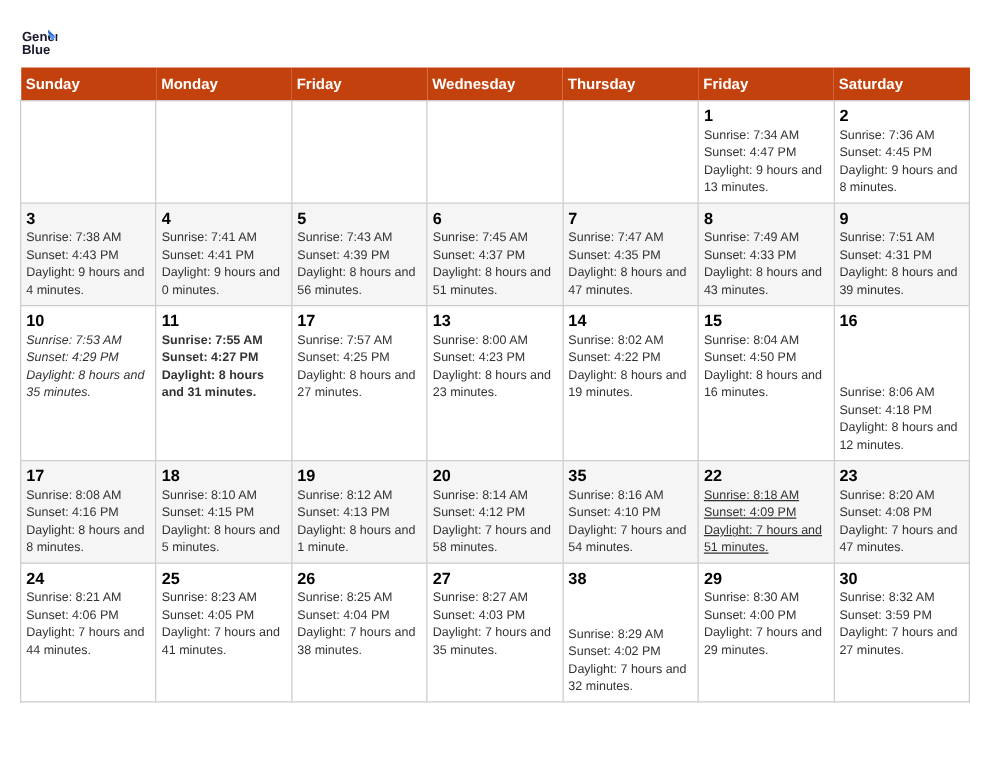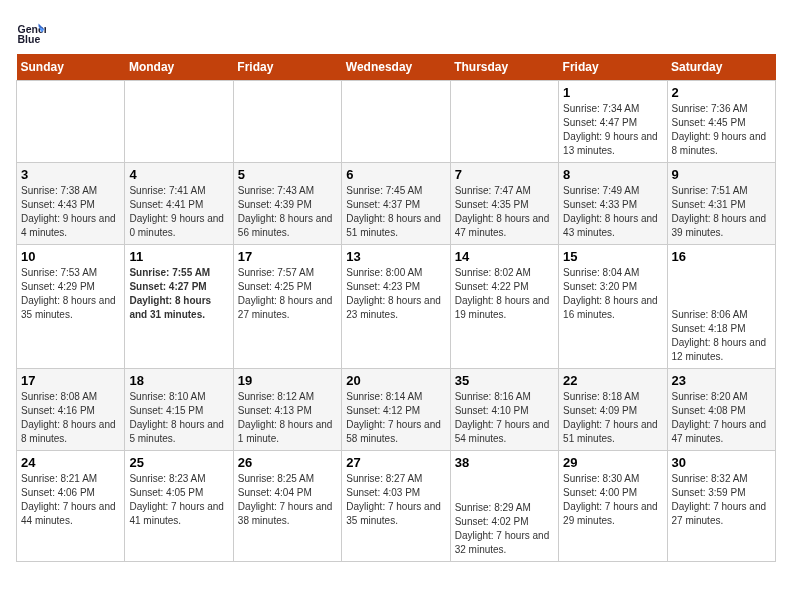--- a/index.html
+++ b/index.html
@@ -183,21 +183,21 @@
         <td>
           <span class="day-number">9</span>
           <div class="day-info" style="white-space: pre-line;">Sunrise: 7:51 AM
 Sunset: 4:31 PM
 Daylight: 8 hours and 39 minutes.</div>
         </td>
       </tr>
       <tr>
         <td>
           <span class="day-number">10</span>
-          <div class="day-info" style="white-space: pre-line;">Sunrise: 7:53 AM
+          <div class="day-info" style="white-space: pre-line; font-style: italic;">Sunrise: 7:53 AM
 Sunset: 4:29 PM
 Daylight: 8 hours and 35 minutes.</div>
         </td>
         <td>
           <span class="day-number">11</span>
           <div class="day-info" style="white-space: pre-line; font-weight: bold;">Sunrise: 7:55 AM
 Sunset: 4:27 PM
 Daylight: 8 hours and 31 minutes.</div>
         </td>
         <td>
@@ -214,21 +214,21 @@
         </td>
         <td>
           <span class="day-number">14</span>
           <div class="day-info" style="white-space: pre-line;">Sunrise: 8:02 AM
 Sunset: 4:22 PM
 Daylight: 8 hours and 19 minutes.</div>
         </td>
         <td>
           <span class="day-number">15</span>
           <div class="day-info" style="white-space: pre-line;">Sunrise: 8:04 AM
-Sunset: 3:20 PM
+Sunset: 4:50 PM
 Daylight: 8 hours and 16 minutes.</div>
         </td>
         <td>
           <span class="day-number">16</span>
           <div class="day-info" style="white-space: pre-line; margin-top: 44px;">Sunrise: 8:06 AM
 Sunset: 4:18 PM
 Daylight: 8 hours and 12 minutes.</div>
         </td>
       </tr>
       <tr>
@@ -257,21 +257,21 @@
 Daylight: 7 hours and 58 minutes.</div>
         </td>
         <td>
           <span class="day-number">35</span>
           <div class="day-info" style="white-space: pre-line;">Sunrise: 8:16 AM
 Sunset: 4:10 PM
 Daylight: 7 hours and 54 minutes.</div>
         </td>
         <td>
           <span class="day-number">22</span>
-          <div class="day-info" style="white-space: pre-line;">Sunrise: 8:18 AM
+          <div class="day-info" style="white-space: pre-line; text-decoration: underline;">Sunrise: 8:18 AM
 Sunset: 4:09 PM
 Daylight: 7 hours and 51 minutes.</div>
         </td>
         <td>
           <span class="day-number">23</span>
           <div class="day-info" style="white-space: pre-line;">Sunrise: 8:20 AM
 Sunset: 4:08 PM
 Daylight: 7 hours and 47 minutes.</div>
         </td>
       </tr>

